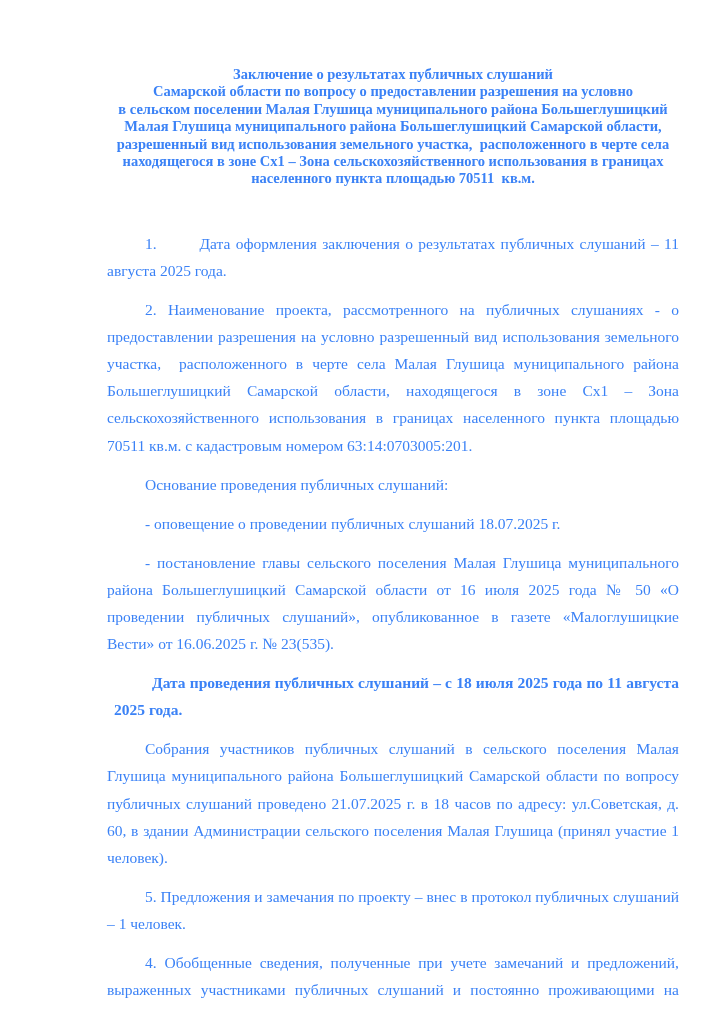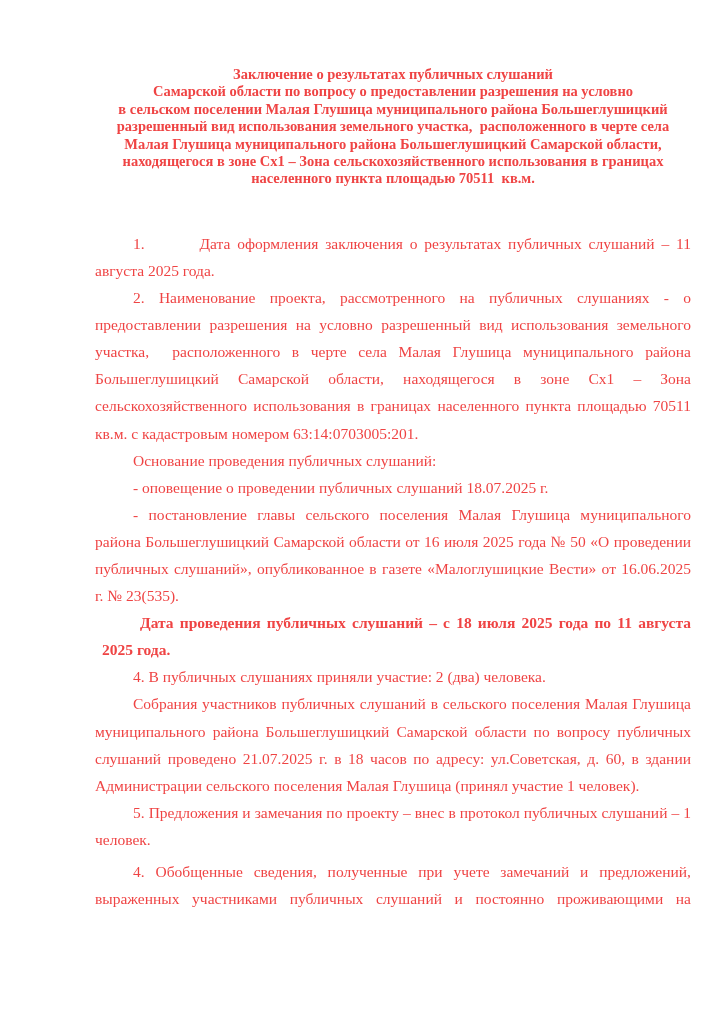--- a/index.html
+++ b/index.html
@@ -6,74 +6,73 @@
     margin: 0;
     padding: 0;
     background: #ffffff;
   }
   .page {
     position: relative;
     width: 724px;
     height: 1024px;
     box-sizing: border-box;
     background: #ffffff;
-    color: #ef4444;
+    color: #3b82f6;
     padding: 66px 33px 30px 95px;
     font-family: "Liberation Serif", "DejaVu Serif", serif;
     overflow: hidden;
   }
   .doc-title {
     text-align: center;
     font-weight: 700;
     font-size: 14.5px;
     line-height: 17.4px;
   }
   .title-line {
     white-space: nowrap;
   }
   .doc-body {
     margin-top: 42px;
     font-size: 15.5px;
     line-height: 27.1px;
     text-align: justify;
   }
   .para {
-    margin: 0;
+    margin: 12px;
     text-indent: 38px;
   }
   .para.pad-left {
     padding-left: 7px;
     font-weight: bold;
   }
   .para.continues {
     margin-top: 5px;
     text-align-last: justify;
   }
 </style>
 </head>
 <body>
 
 <div class="page">
 
   <div class="doc-title">
     <div class="title-line">Заключение о результатах публичных слушаний</div>
     <div class="title-line">Самарской области по вопросу о предоставлении разрешения на условно</div>
     <div class="title-line">в сельском поселении Малая Глушица муниципального района Большеглушицкий</div>
+    <div class="title-line">Малая Глушица муниципального района Большеглушицкий Самарской области,</div>
     <div class="title-line">разрешенный вид использования земельного участка, &nbsp;расположенного в черте села</div>
-    <div class="title-line">Малая Глушица муниципального района Большеглушицкий Самарской области,</div>
     <div class="title-line">находящегося в зоне Сх1 – Зона сельскохозяйственного использования в границах</div>
     <div class="title-line">населенного пункта площадью 70511 &nbsp;кв.м.</div>
   </div>
 
   <div class="doc-body">
     <p class="para">1.&nbsp;&nbsp;&nbsp;&nbsp;&nbsp;&nbsp;&nbsp;&nbsp;Дата оформления заключения о результатах публичных слушаний – 11 августа 2025 года.</p>
     <p class="para">2. Наименование проекта, рассмотренного на публичных слушаниях - о предоставлении разрешения на условно разрешенный вид использования земельного участка, &nbsp;расположенного в черте села Малая Глушица муниципального района Большеглушицкий Самарской области, находящегося в зоне Сх1 – Зона сельскохозяйственного использования в границах населенного пункта площадью 70511 кв.м. с кадастровым номером 63:14:0703005:201.</p>
     <p class="para">Основание проведения публичных слушаний:</p>
     <p class="para">- оповещение о проведении публичных слушаний 18.07.2025 г.</p>
     <p class="para">- постановление главы сельского поселения Малая Глушица муниципального района Большеглушицкий Самарской области от 16 июля 2025 года № 50 «О проведении публичных слушаний», опубликованное в газете «Малоглушицкие Вести» от 16.06.2025 г. № 23(535).</p>
     <p class="para pad-left">Дата проведения публичных слушаний – с 18 июля 2025 года по 11 августа 2025 года.</p>
-    <p class="para">4. В публичных слушаниях приняли участие: 2 (два) человека.</p>
     <p class="para">Собрания участников публичных слушаний в сельского поселения Малая Глушица муниципального района Большеглушицкий Самарской области по вопросу публичных слушаний проведено 21.07.2025 г. в 18 часов по адресу: ул.Советская, д. 60, в здании Администрации сельского поселения Малая Глушица (принял участие 1 человек).</p>
     <p class="para">5. Предложения и замечания по проекту – внес в протокол публичных слушаний – 1 человек.</p>
     <p class="para continues">4. Обобщенные сведения, полученные при учете замечаний и предложений, выраженных участниками публичных слушаний и постоянно проживающими на</p>
   </div>
 
 </div>
 
 </body></html>

